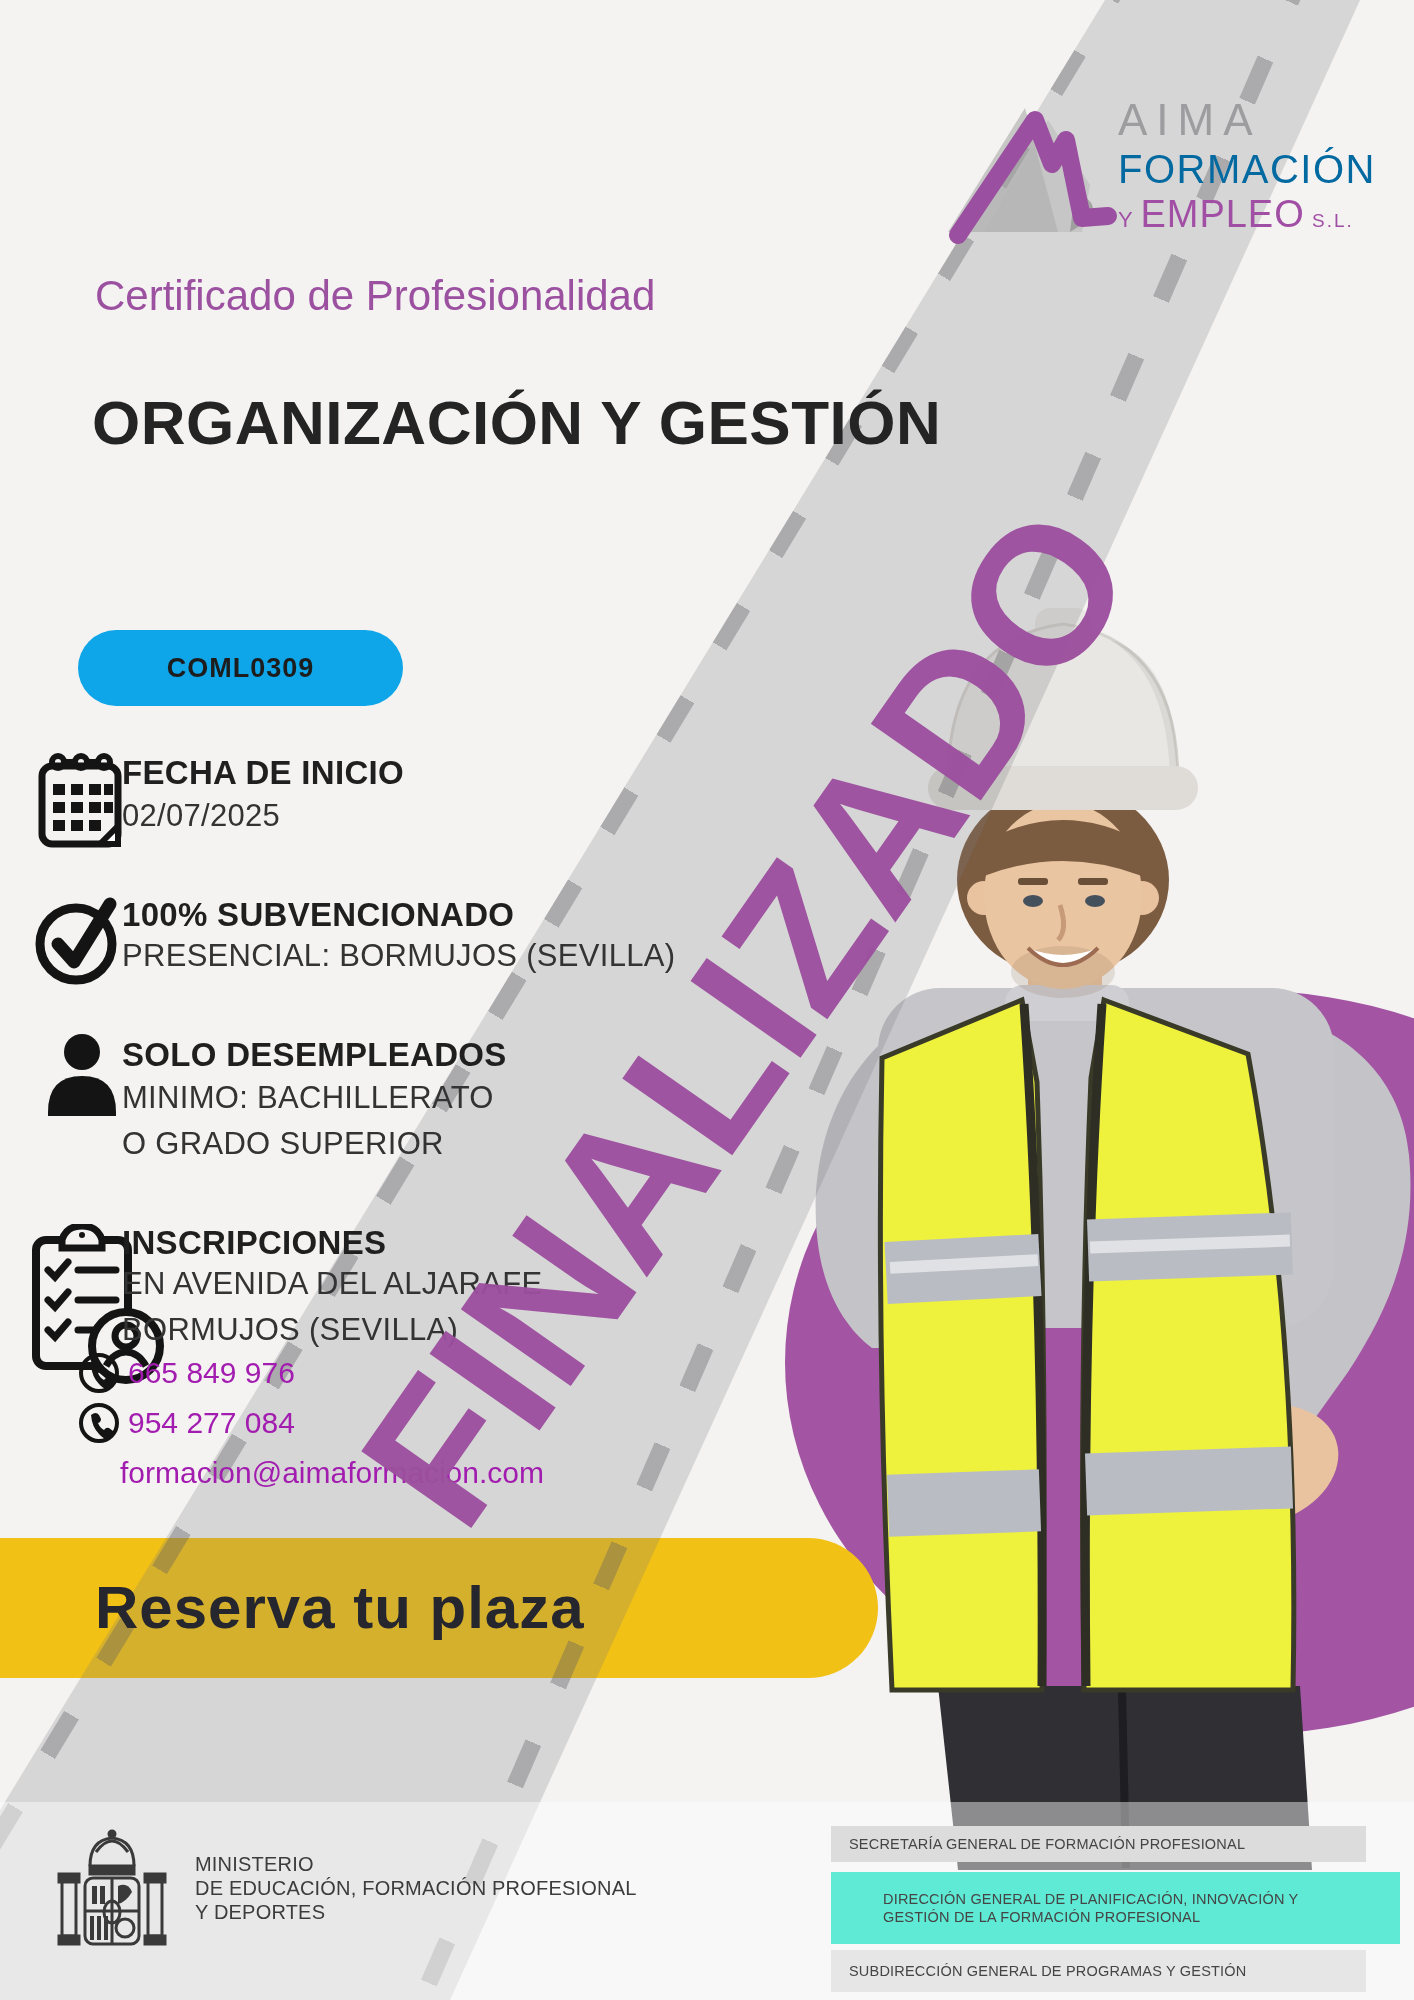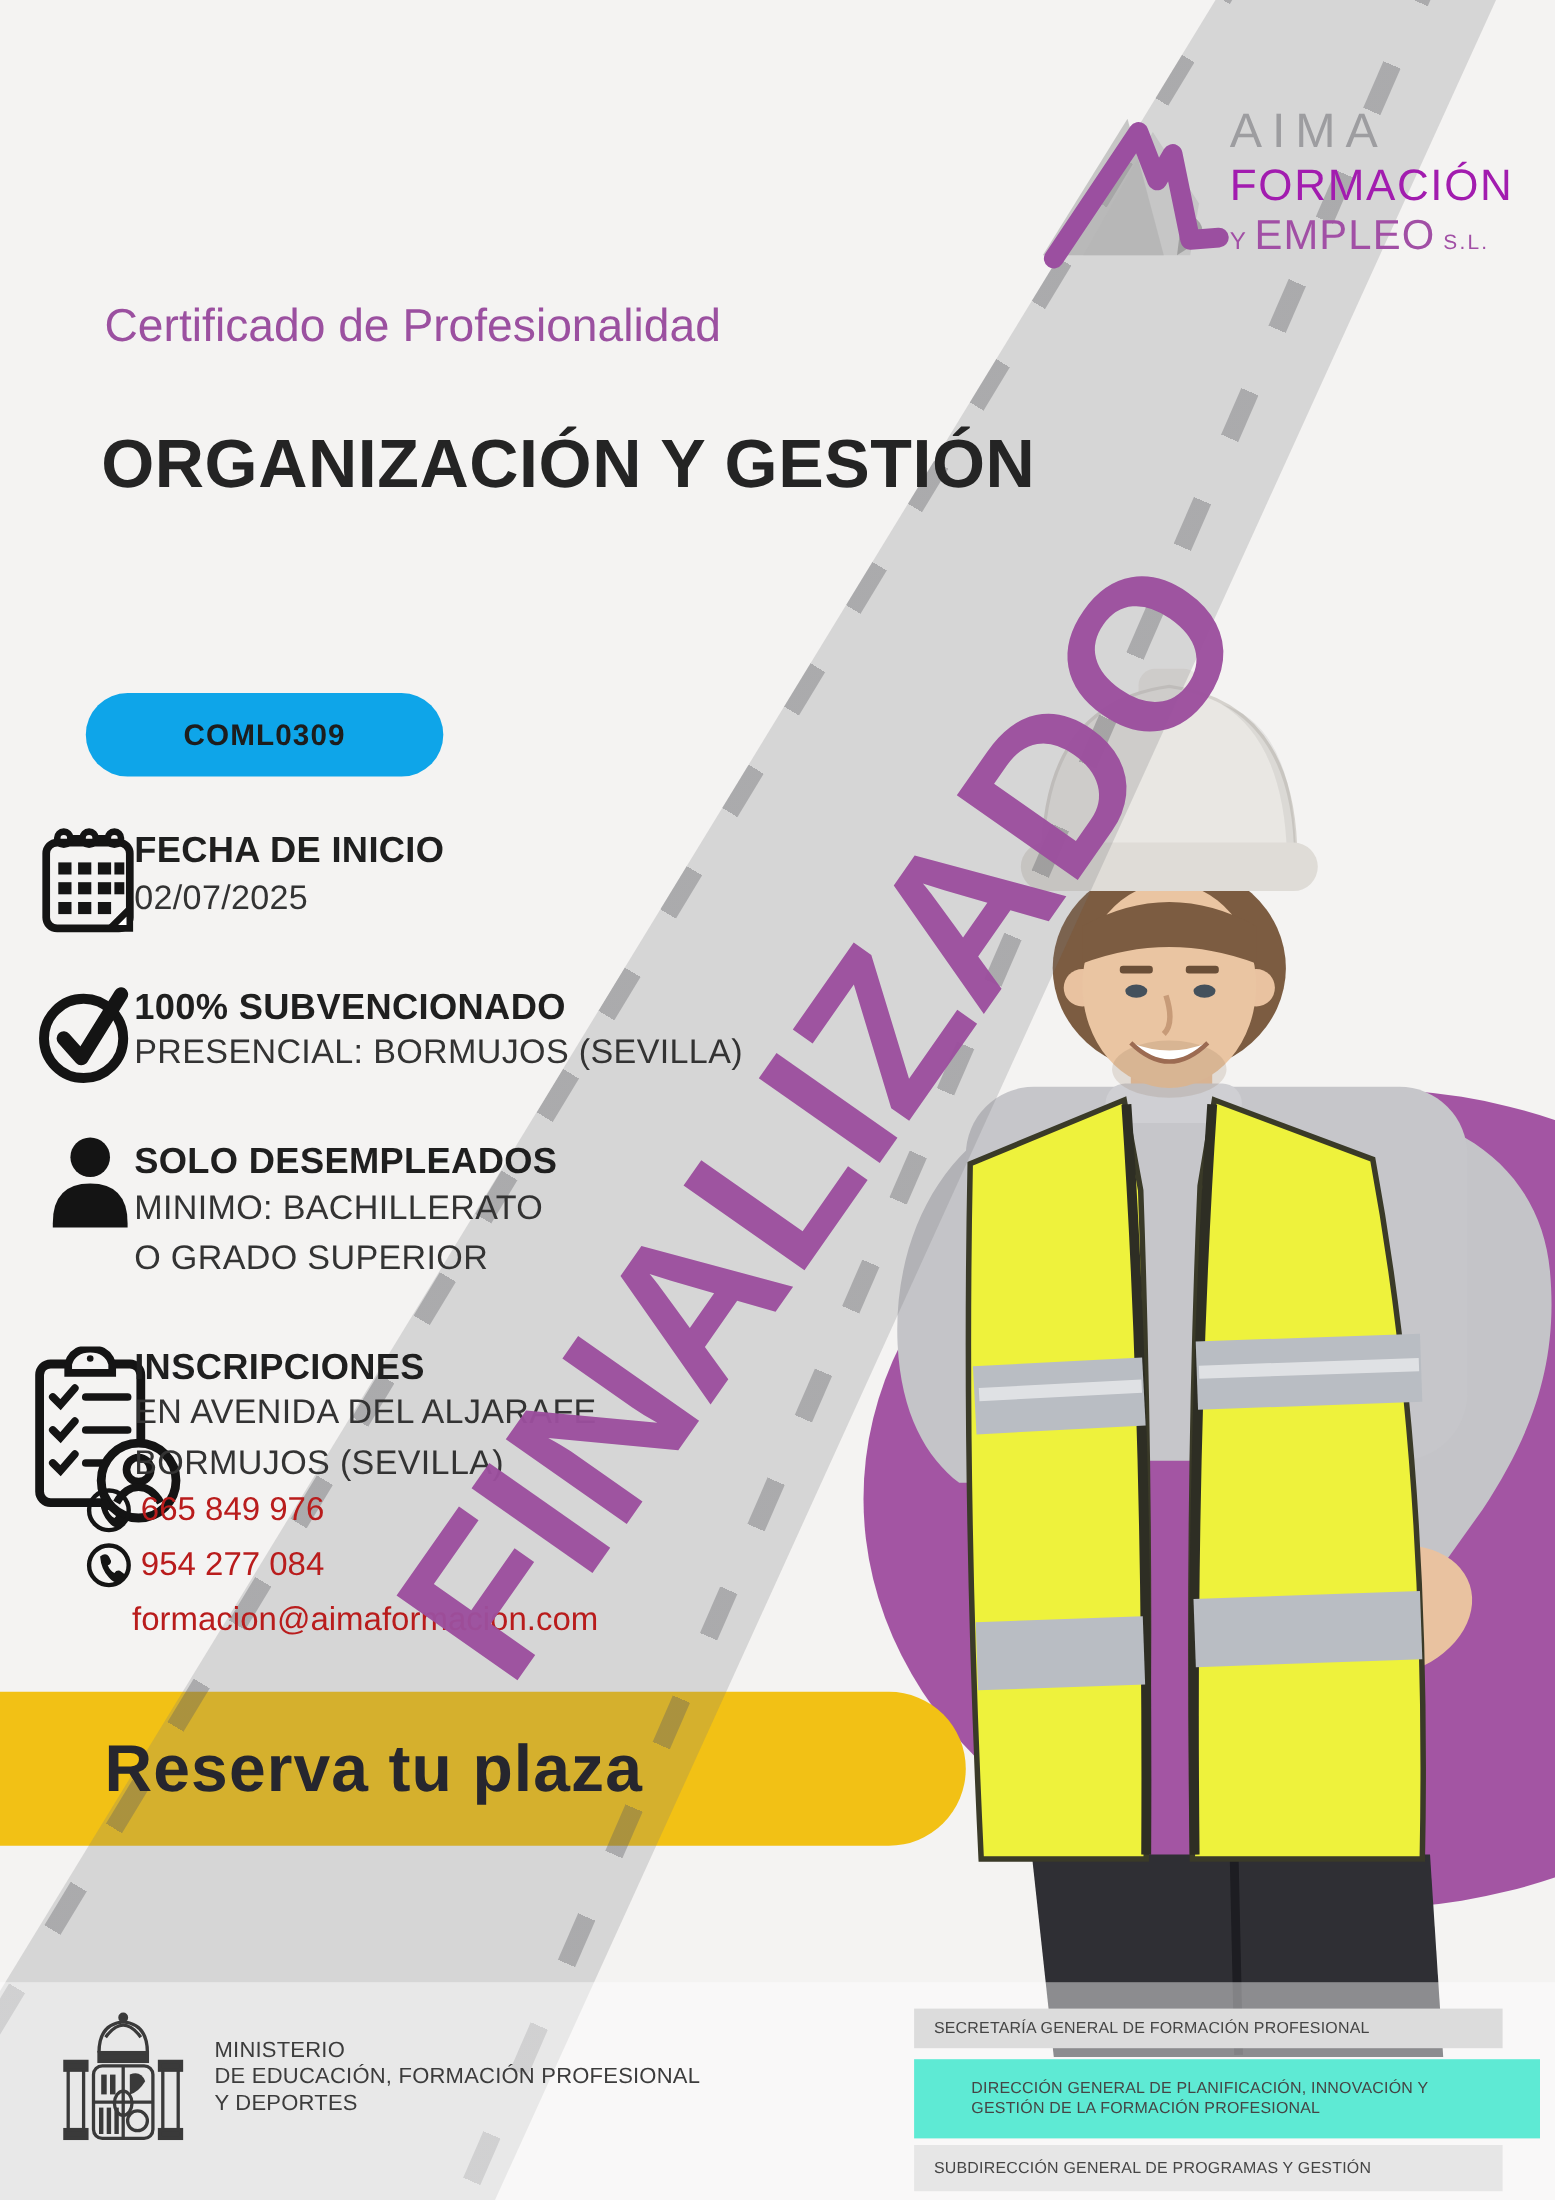--- a/index.html
+++ b/index.html
@@ -53,35 +53,35 @@
   .badge{
     left:78px;top:630px;width:325px;height:76px;border-radius:38px;
     background:#0ea5e9;z-index:8;text-align:center;line-height:76px;
     font-size:27px;font-weight:800;color:#1d1d1d;letter-spacing:1px;
   }
 
   .info-title{font-size:33px;font-weight:800;color:#1f1f1f;letter-spacing:0.3px;}
   .info-line{font-size:31px;font-weight:400;color:#333;letter-spacing:0.3px;}
   .z8{z-index:8;}
 
-  .contact-line{font-size:30px;color:#b91c1c;}
+  .contact-line{font-size:30px;color:#a21caf;}
 
   
   .watermark{
     left:-60px;top:905px;width:1610px;height:220px;z-index:10;
     transform:rotate(-55deg);
     text-align:center;font-size:195px;font-weight:800;color:#9c4f9e;
     letter-spacing:0px;opacity:0.96;pointer-events:none;white-space:nowrap;
   }
 
   
   .logo-mark{left:930px;top:80px;width:200px;height:165px;z-index:8;}
   .logo-text{left:1118px;top:98px;z-index:8;line-height:1;}
   .logo-l1{font-size:44px;color:#9d9da0;letter-spacing:9px;font-weight:400;}
-  .logo-l2{font-size:40px;color:#a21caf;letter-spacing:1.5px;font-weight:500;margin-top:7px;}
+  .logo-l2{font-size:40px;color:#0369a1;letter-spacing:1.5px;font-weight:500;margin-top:7px;}
   .logo-l3{font-size:38px;color:#a14fa5;letter-spacing:1px;font-weight:500;margin-top:6px;}
   .logo-small{font-size:22px;letter-spacing:1px;}
   .logo-tiny{font-size:19px;letter-spacing:2px;}
 
   
   .footer-overlay{
     left:0;top:1802px;width:1414px;height:198px;z-index:6;
     background:rgba(255,255,255,0.45);pointer-events:none;
   }
   .coat{left:52px;top:1828px;width:120px;height:162px;z-index:9;}

